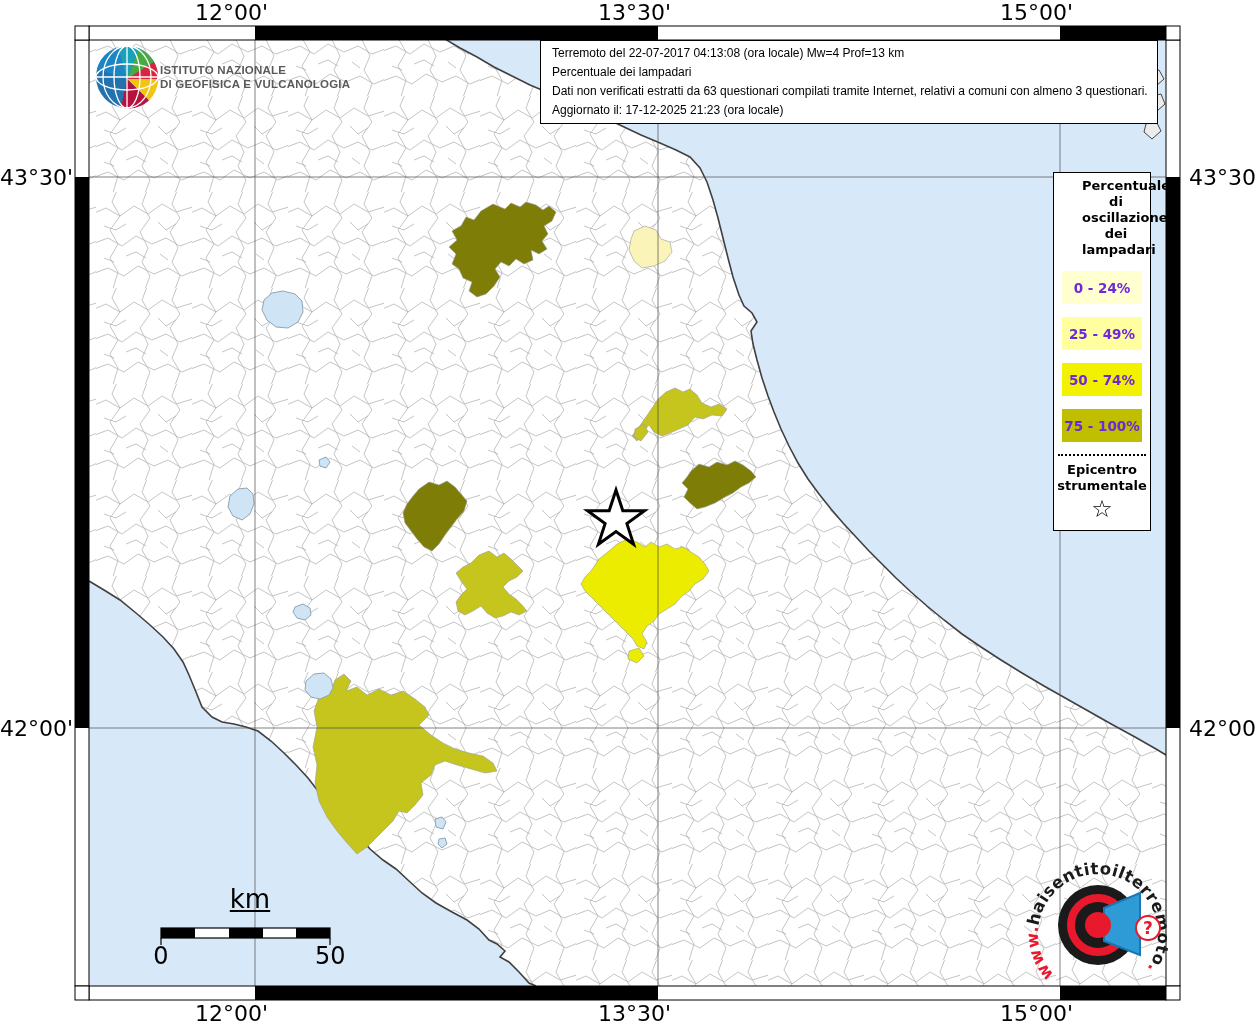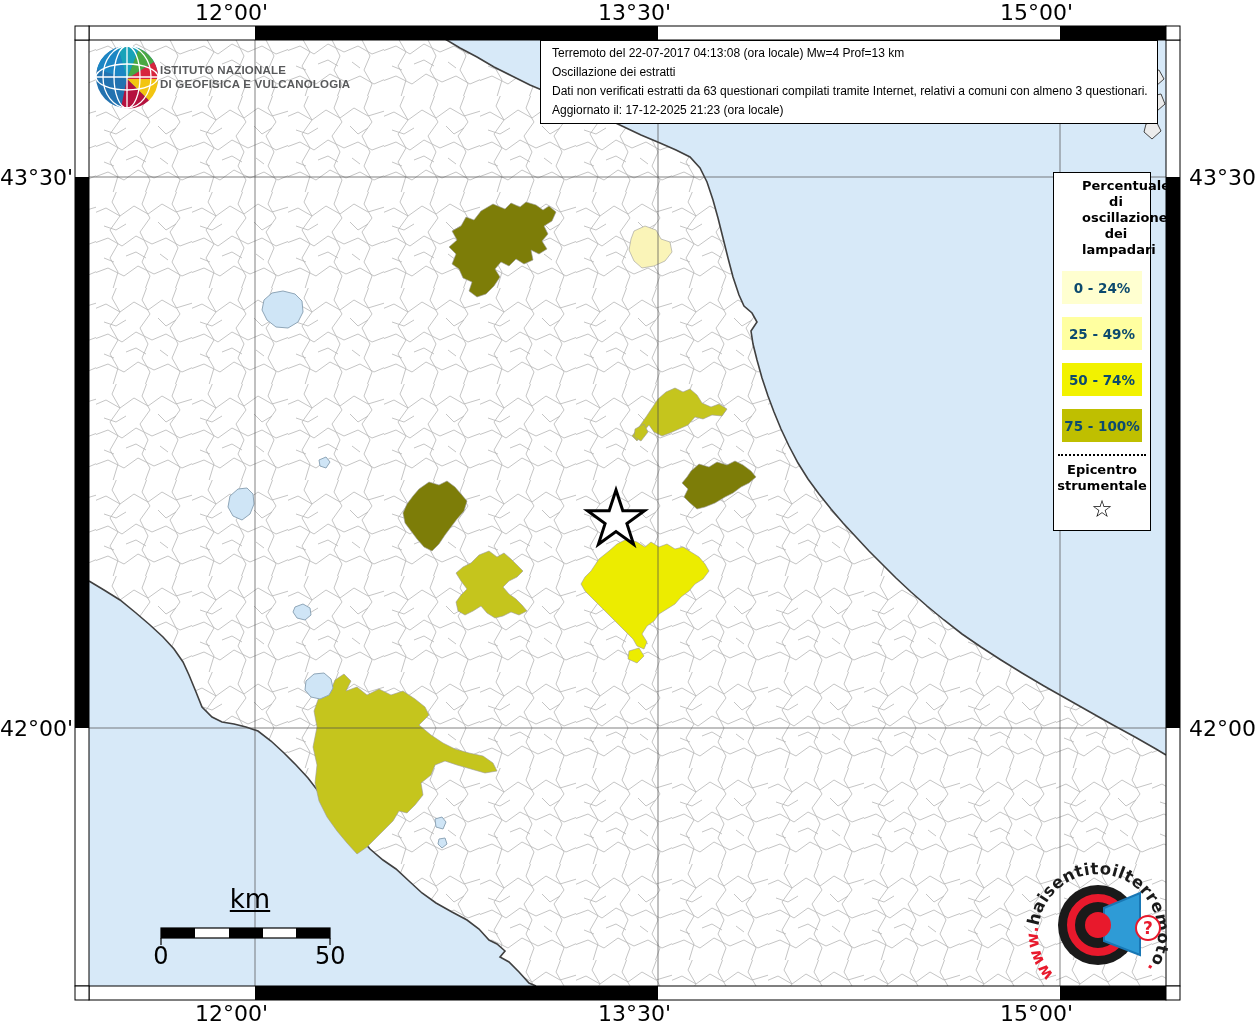--- a/index.html
+++ b/index.html
@@ -19,21 +19,21 @@
            font-family:"Liberation Sans",sans-serif;}
 
   .ingv{position:absolute;left:94px;top:44px;display:flex;align-items:center;}
   .ingv-text{color:#58595b;font-weight:700;font-size:11.5px;
              line-height:14px;letter-spacing:.2px;font-family:"Liberation Sans",sans-serif;}
 
   .legend{position:absolute;left:1053px;top:172px;width:98px;box-sizing:border-box;
           background:#fff;border:1px solid #000;text-align:center;padding:5px 0 8px 0;}
   .legend-title{font-size:13px;font-weight:700;line-height:16px;color:#000;padding-left:28px;}
   .legend-swatch{width:80px;height:33px;margin:13px auto 0 auto;display:flex;
-                 align-items:center;justify-content:center;font-size:13.5px;font-weight:700;color:#0c4a6e;}
+                 align-items:center;justify-content:center;font-size:13.5px;font-weight:700;color:#6d28d9;}
   .legend-div{border-top:2px dotted #000;margin:12px 4px 6px 4px;}
   .legend-epi{font-size:13px;font-weight:700;line-height:16px;color:#000;}
   .legend-star{font-size:24px;line-height:26px;color:#000;margin-top:2px;}
 
   .scalebar{position:absolute;left:140px;top:884px;width:220px;}
   .scalebar .km{position:absolute;left:65px;top:0;width:90px;text-align:center;font-size:26px;color:#000;text-decoration:underline;}
   .scalebar .n0{position:absolute;left:6px;top:58px;width:30px;text-align:center;font-size:24px;color:#000;}
   .scalebar .n50{position:absolute;left:175px;top:58px;width:30px;text-align:center;font-size:24px;color:#000;}
 
   .watermark{position:absolute;left:1018px;top:840px;}
@@ -167,21 +167,21 @@
       </g>
     </svg>
     <div class="ingv-text">
       <div>ISTITUTO NAZIONALE</div>
       <div>DI GEOFISICA E VULCANOLOGIA</div>
     </div>
   </div>
 
   <div class="infobox">
     <div>Terremoto del 22-07-2017 04:13:08 (ora locale) Mw=4 Prof=13 km</div>
-    <div>Oscillazione dei estratti</div>
+    <div>Percentuale dei lampadari</div>
     <div>Dati non verificati estratti da 63 questionari compilati tramite Internet, relativi a comuni con almeno 3 questionari.</div>
     <div>Aggiornato il: 17-12-2025 21:23 (ora locale)</div>
   </div>
 
   <div class="legend">
     <div class="legend-title">
       <div>Percentuale</div>
       <div>di</div>
       <div>oscillazione</div>
       <div>dei</div>

